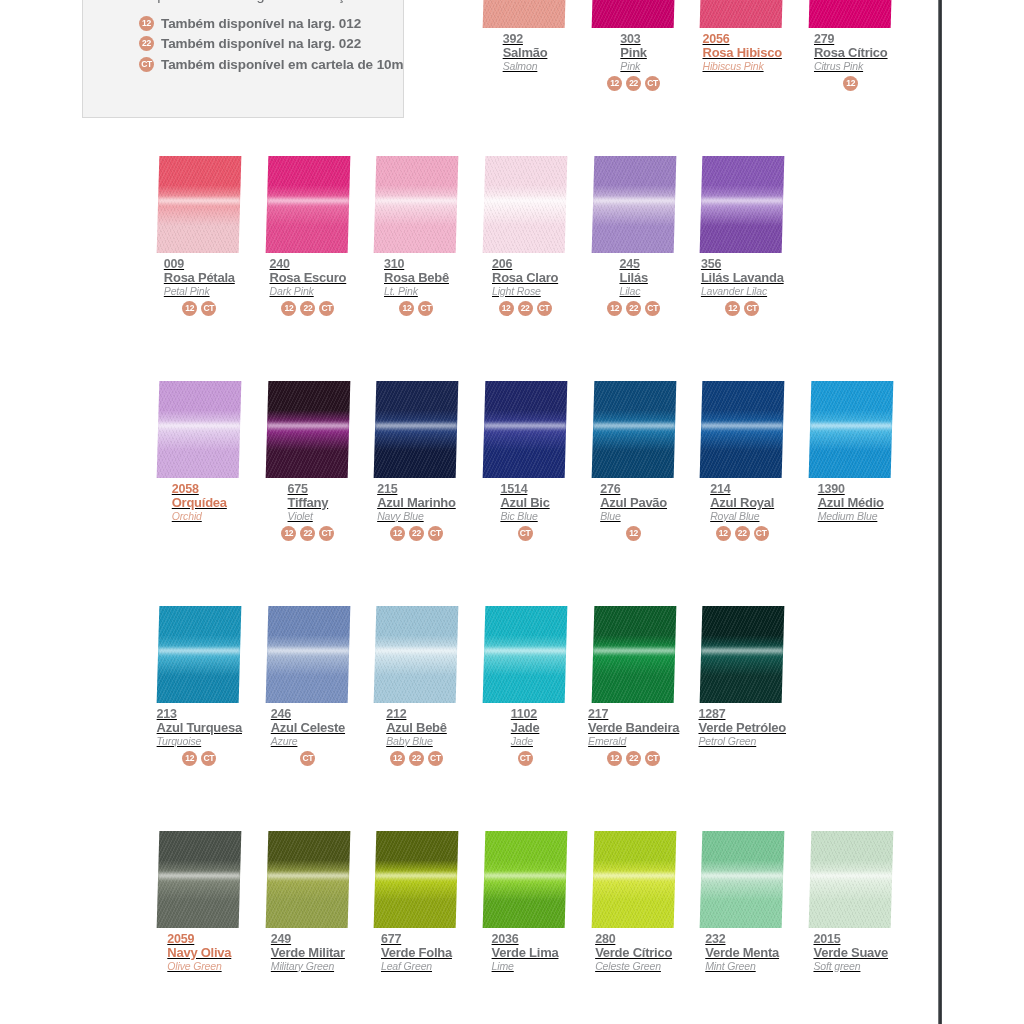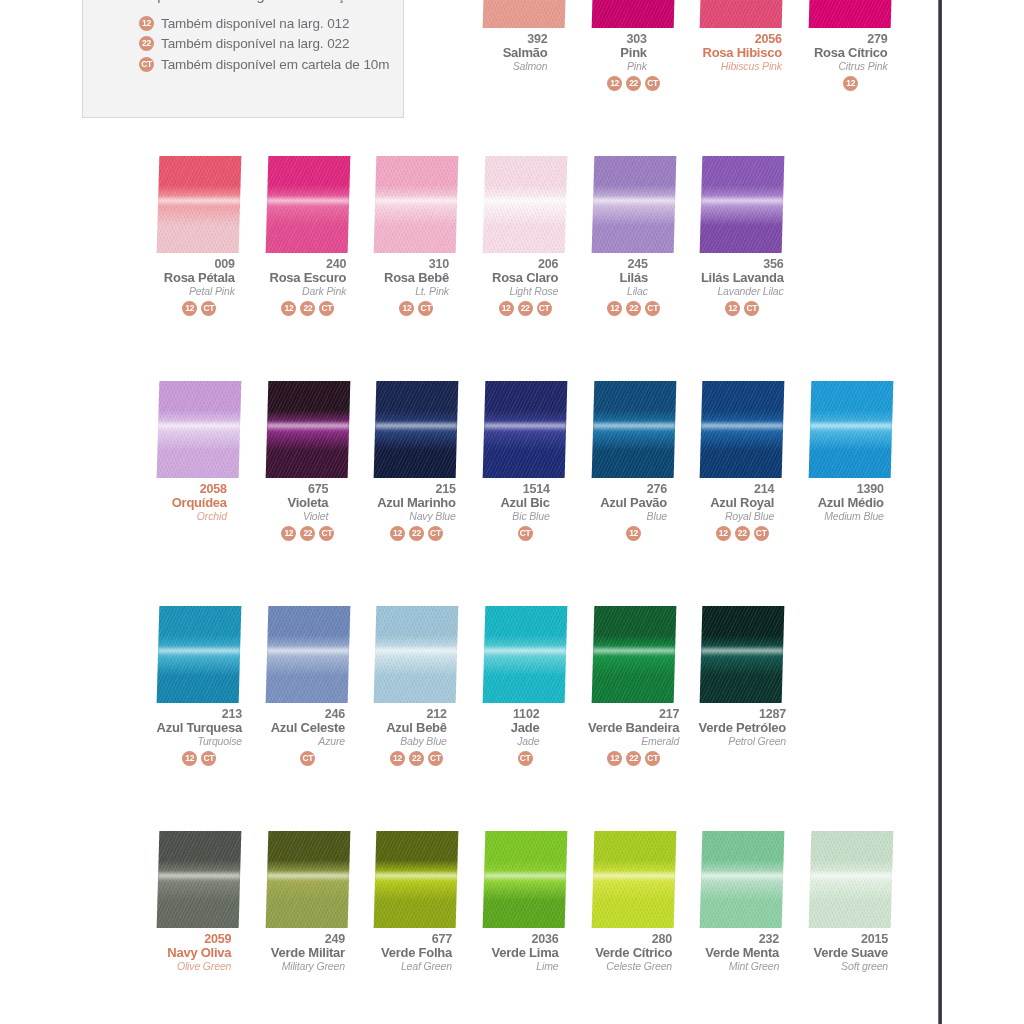--- a/index.html
+++ b/index.html
@@ -52,20 +52,21 @@
     align-items: center;
     gap: 7px;
     margin-bottom: 3.5px;
   }
   .legend-row .txt {
     color: #6b6d70;
     font-size: 13.5px;
     line-height: 17px;
     letter-spacing: -0.1px;
     white-space: nowrap;
+    font-weight: bold;
   }
 
   .badge {
     display: inline-flex;
     align-items: center;
     justify-content: center;
     width: 15px; height: 15px;
     border-radius: 50%;
     background: #d79279;
     color: #ffffff;
@@ -120,23 +121,24 @@
   }
   .swatch .weave {
     position: absolute;
     inset: 0;
     opacity: .16;
     background-image:
       repeating-linear-gradient(115deg, rgba(255,255,255,.55) 0 1px, rgba(0,0,0,0) 1px 3px),
       repeating-linear-gradient(65deg, rgba(0,0,0,.35) 0 1px, rgba(0,0,0,0) 1px 3px);
   }
   .labels {
-    text-align: right;
+    text-align: left;
     line-height: 1.02;
     padding-top: 3px;
+    text-decoration: underline;
   }
   .code {
     font-size: 12.5px;
     font-weight: 700;
     color: #76787b;
     letter-spacing: -0.2px;
   }
   .name {
     font-size: 13px;
     font-weight: 700;
@@ -387,21 +389,21 @@
         </div>
         <div class="cell">
           <div class="swatch-wrap">
             <div class="swatch" style="background: linear-gradient(rgb(38, 18, 31) 0%, rgb(38, 18, 31) 30%, rgb(140, 42, 132) 46%, rgb(140, 42, 132) 52%, rgb(61, 19, 51) 72%, rgb(61, 19, 51) 100%);">
               <div class="weave"></div>
               <div class="sheen"></div>
             </div>
           </div>
           <div class="labels">
             <div class="code">675</div>
-            <div class="name">Violeta</div>
+            <div class="name">Tiffany</div>
             <div class="en">Violet</div>
           </div>
           <div class="badges">
             <span class="badge" style="background: rgb(215, 146, 121);">12</span>
             <span class="badge" style="background: rgb(215, 146, 121);">22</span>
             <span class="badge" style="background: rgb(215, 146, 121);">CT</span>
           </div>
         </div>
         <div class="cell">
           <div class="swatch-wrap">

